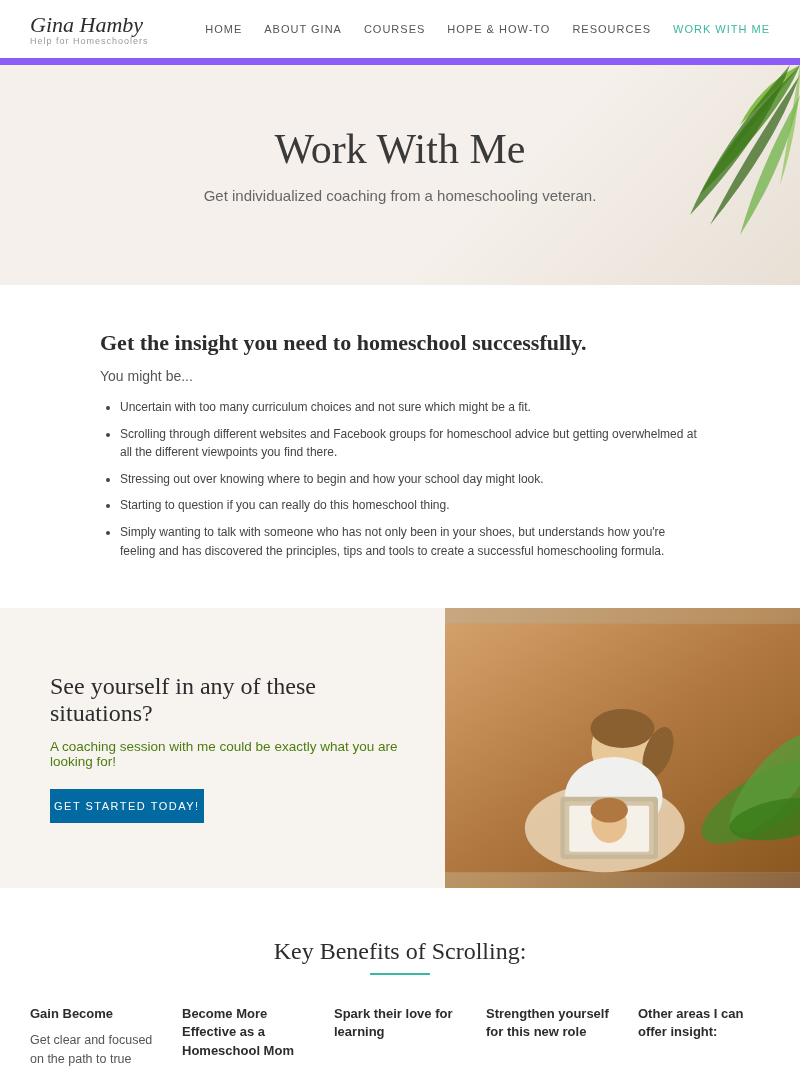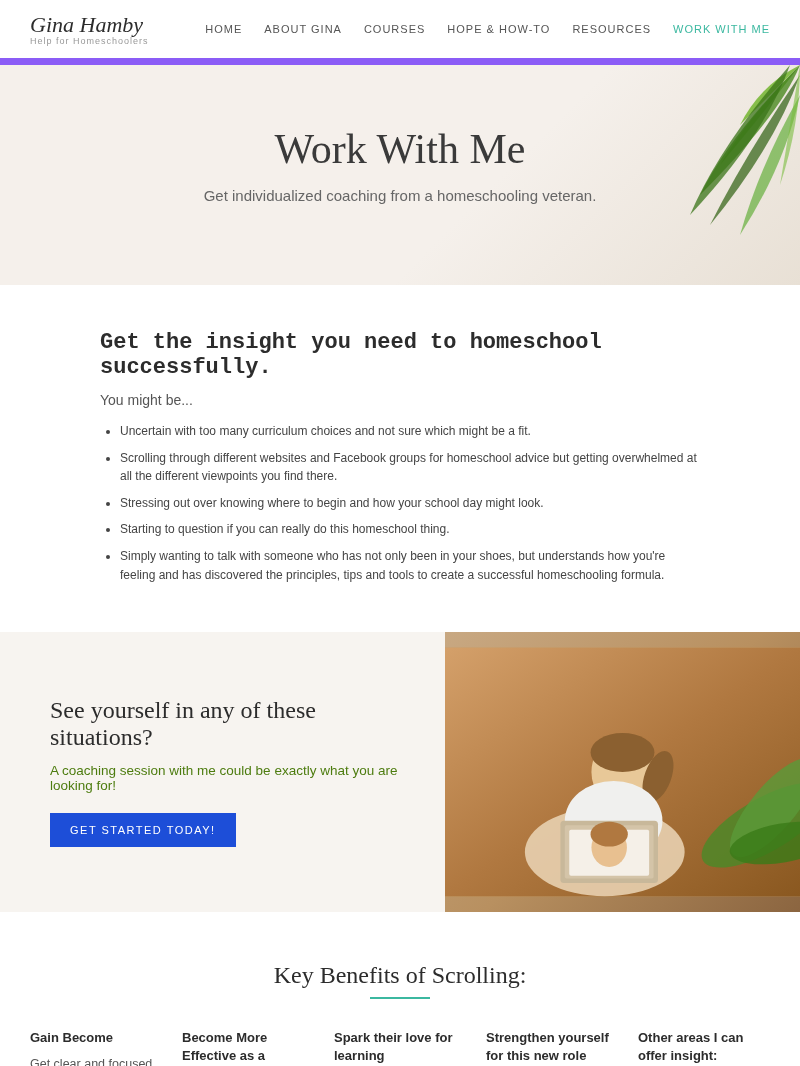--- a/index.html
+++ b/index.html
@@ -21,38 +21,38 @@
       text-align: center;
       position: relative;
       overflow: hidden;
       min-height: 220px;
     }
     .hero h1 { font-size: 42px; font-weight: 400; color: #3a3a3a; margin-bottom: 14px; }
     .hero p { font-size: 15px; color: #666; font-family: Arial, sans-serif; }
 
     
     .insight { padding: 45px 100px 40px; }
-    .insight h2 { font-size: 22px; font-weight: 600; color: #2c2c2c; margin-bottom: 12px; font-family: Liberation Mono, monospace; }
+    .insight h2 { font-size: 22px; font-weight: 600; color: #2c2c2c; margin-bottom: 12px; font-family: Liberation Serif, serif; }
     .insight .you-might { font-size: 14px; color: #555; font-family: Arial, sans-serif; margin-bottom: 14px; }
     .insight ul { padding-left: 20px; }
     .insight ul li { font-size: 12px; color: #444; font-family: Arial, sans-serif; line-height: 1.55; margin-bottom: 8px; }
 
     
     .coaching-section {
       display: flex; align-items: center;
       background: #f7f4f0;
       margin: 0;
       min-height: 280px;
     }
     .coaching-text { flex: 1; padding: 50px 40px 50px 50px; }
     .coaching-text h2 { font-size: 24px; font-weight: 400; color: #2c2c2c; margin-bottom: 12px; }
     .coaching-text p { font-size: 13.5px; color: #4d7c0f; font-family: Arial, sans-serif; margin-bottom: 20px; }
     .btn-teal {
-      display: inline-block; padding: 11px 20px;
-      background: #1d4ed8; color: #fff;
+      display: inline-block; padding: 11px 4px;
+      background: #0369a1; color: #fff;
       font-family: Arial, sans-serif; font-size: 11px; letter-spacing: 1.5px;
       text-transform: uppercase; text-decoration: none; border: none; cursor: pointer;
     }
     .coaching-image {
       flex: 1; height: 280px;
       background: linear-gradient(135deg, #c8a882 0%, #b89060 50%, #8b6540 100%);
       position: relative; overflow: hidden;
       display: flex; align-items: center; justify-content: center;
     }
 

